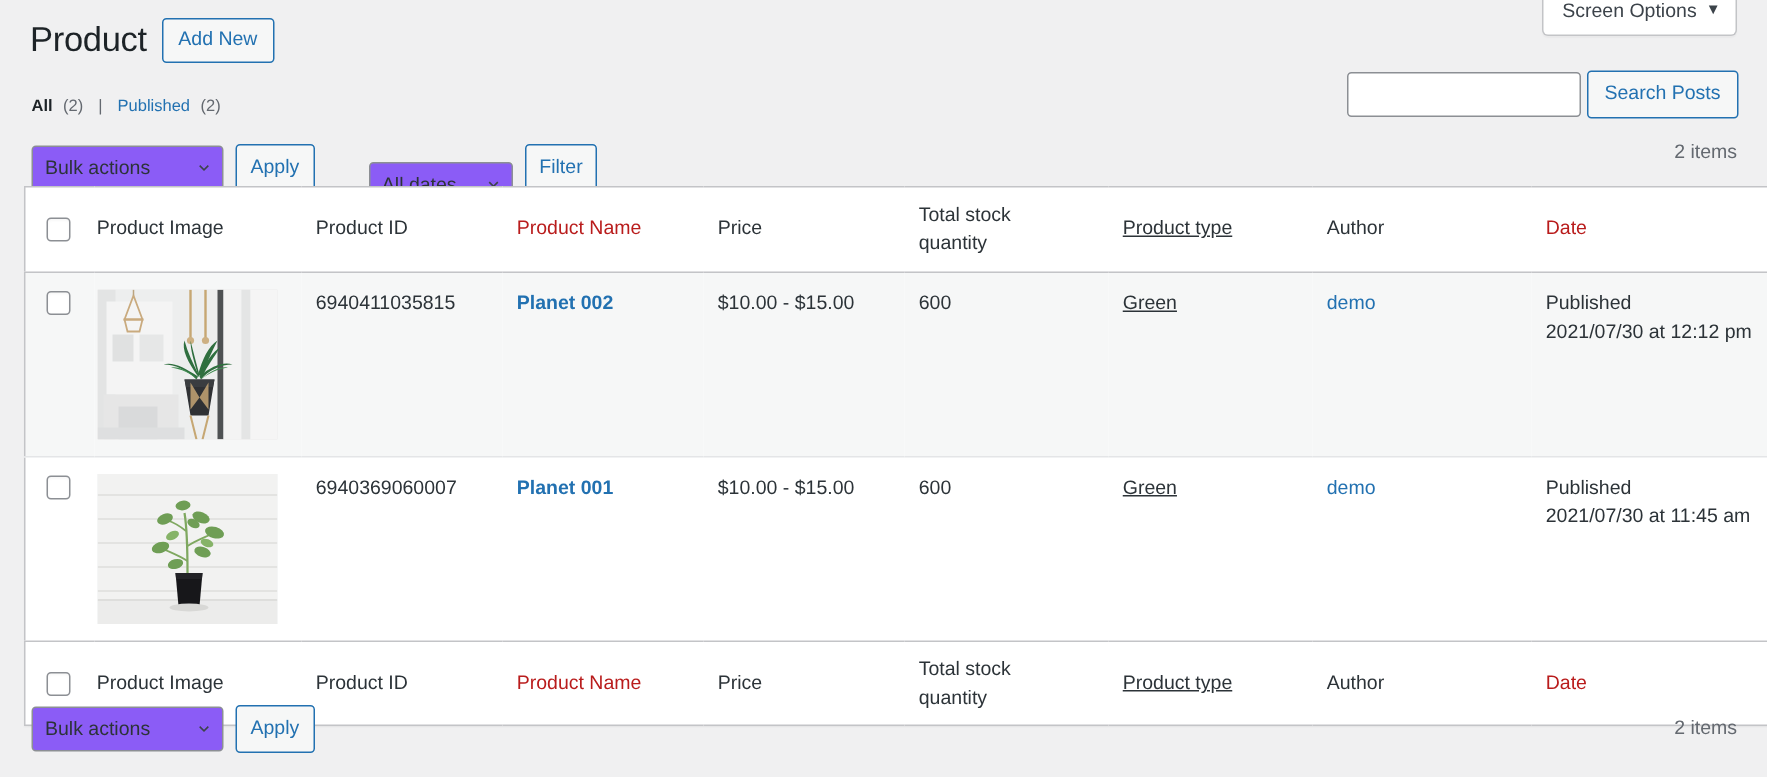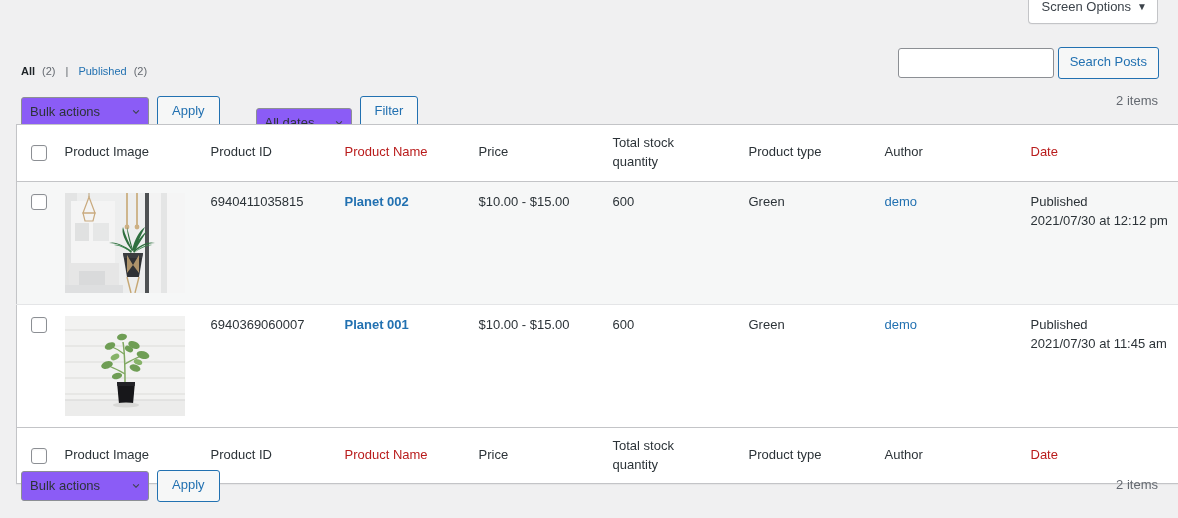--- a/index.html
+++ b/index.html
@@ -37,21 +37,21 @@
   }
   .page-title {
     font-size: 23px; font-weight: 400; color: #1d2327;
     line-height: 1.3; margin: 0; letter-spacing: -0.2px;
   }
   .btn-secondary {
     background: #f6f7f7;
     border: 1px solid #2271b1;
     color: #2271b1;
     border-radius: 3px;
-    padding: 4px 14px 5px;
+    padding: 4px 9px 5px;
     font-size: 13px;
     line-height: 1.6;
     font-family: inherit;
     cursor: pointer;
     white-space: nowrap;
   }
   .btn-add-new { padding: 3px 10px 4px; font-size: 13px; }
 
   
   .subsubsub {
@@ -155,21 +155,21 @@
   .wp-table tbody tr:last-child { border-bottom: none; }
   .row-alt { background: #f6f7f7; }
   .row-plain { background: #fff; }
 
   th.col-cb, td.col-cb { width: 46px; padding-left: 14px; padding-right: 0; }
   .col-image { width: 138px; }
   .col-pid   { width: 134px; }
   .col-pname { width: 134px; }
   .col-price { width: 134px; }
   .col-stock { width: 136px; }
-  .col-ptype { width: 136px; }
+  .col-ptype { width: 136px; text-decoration: underline; }
   .col-author{ width: 146px; }
   .col-date  { width: 168px; }
 
   th.col-image, td.col-image { padding-left: 2px; }
 
   .hdr-link { color: #b91c1c; text-decoration: none; }
   .hdr-plain { color: #2c3338; }
   .hdr-two-line { line-height: 1.35; }
 
   
@@ -212,20 +212,24 @@
 </head>
 <body>
 
 <div class="page">
 
   <div class="screen-meta">
     <span>Screen Options</span>
     <span class="caret">▼</span>
   </div>
 
+  <div class="title-row">
+    <h1 class="page-title">Product</h1>
+    <button class="btn-secondary btn-add-new">Add New</button>
+  </div>
 
   <div class="subsubsub">
     <span class="cur">All</span>
     <span class="count">(2)</span>
     <span class="sep">|</span>
     <a href="#">Published</a>
     <span class="count">(2)</span>
   </div>
 
   <div class="search-box">

